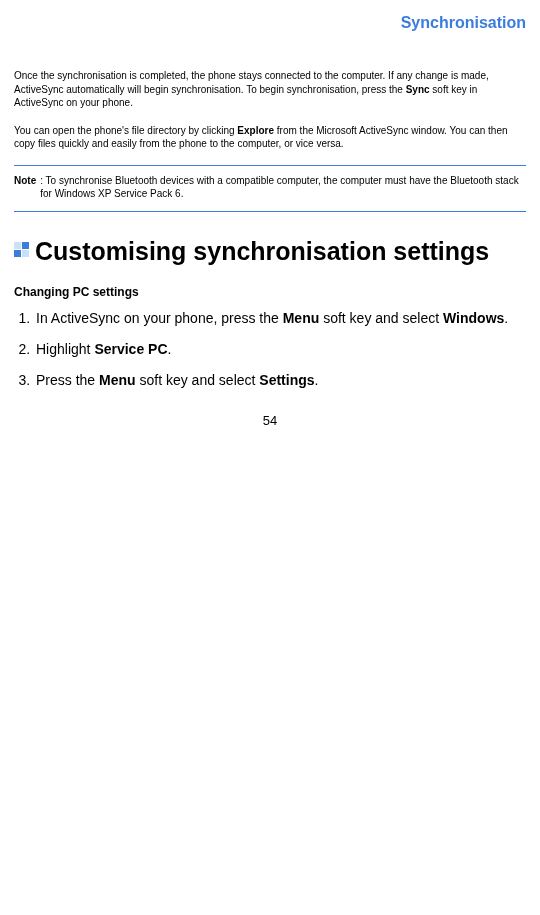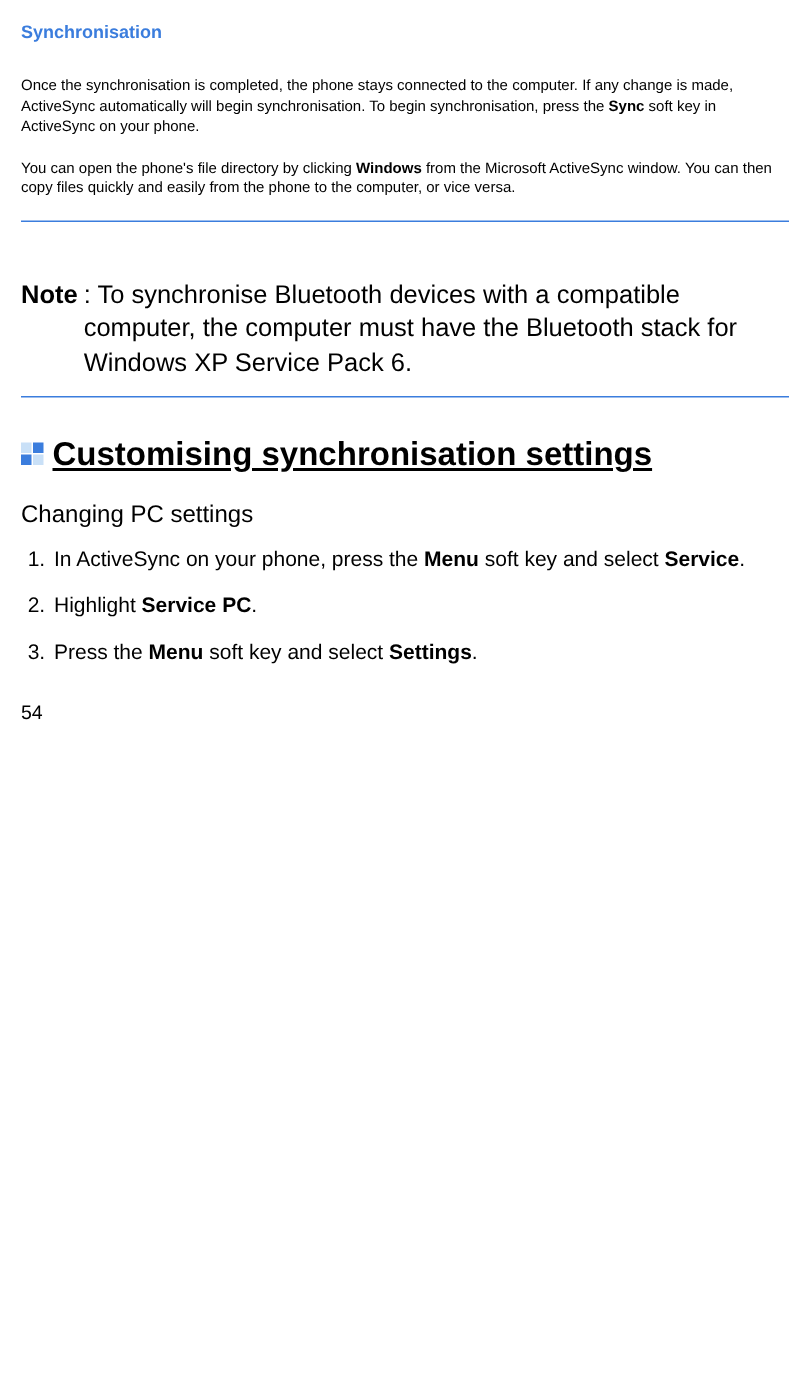--- a/index.html
+++ b/index.html
@@ -1,46 +1,46 @@
 <!DOCTYPE html>
 <html><head>
   <meta charset="utf-8">
   <style>
     body { margin: 0; padding: 0; font-family: Verdana, Arial, sans-serif; background: #fff; color: #000; width: 540px; }
     .page { padding: 14px 14px 12px 14px; box-sizing: border-box; }
-    .header-title { text-align: left; color: #3b7ddd; font-weight: bold; font-size: 12px; margin-bottom: 23px; }
+    .header-title { text-align: right; color: #3b7ddd; font-weight: bold; font-size: 16px; margin-bottom: 37px; }
     .para { font-size: 10px; line-height: 1.35; margin-bottom: 14px; }
     .note-box { border-top: 1px solid #3b7ddd; border-bottom: 1px solid #3b7ddd; padding: 8px 0 10px 0; margin: 6px 0 24px 0; }
-    .note-line { font-size: 17px; line-height: 1.35; display: flex; margin-top: 30px; }
+    .note-line { font-size: 10px; line-height: 1.35; display: flex; }
     .note-label { font-weight: bold; flex: 0 0 auto; }
     .note-text { flex: 1; padding-left: 4px; }
     .h2-block { display: flex; align-items: flex-start; margin-bottom: 16px; }
     .h2-icon { flex: 0 0 auto; margin-right: 6px; margin-top: 6px; display: grid; grid-template-columns: 7px 7px; grid-template-rows: 7px 7px; gap: 1px; }
     .sq { width: 7px; height: 7px; }
     .sq.light { background: #c9e0f7; }
     .sq.dark { background: #3b7ddd; }
-    .h2 { font-size: 22px; font-weight: bold; line-height: 1.25; text-decoration: underline; }
-    .h3 { font-size: 16px; font-weight: normal; margin-top: 18px; margin-bottom: 10px; }
+    .h2 { font-size: 25px; font-weight: bold; line-height: 1.25; }
+    .h3 { font-size: 12px; font-weight: bold; margin-top: 18px; margin-bottom: 10px; }
     ol.steps { list-style: decimal; margin: 0 0 0 20px; padding: 0; }
     ol.steps li { font-size: 14px; line-height: 1.35; margin-bottom: 12px; padding-left: 2px; }
-    .page-number { text-align: left; font-size: 13px; margin-top: 24px; }
+    .page-number { text-align: center; font-size: 13px; margin-top: 24px; }
     .bold-span { font-weight: bold; }
   </style>
 </head>
 <body>
 
   <div class="page">
     <div class="header-title">Synchronisation</div>
 
     <div class="para">
       <span>Once the synchronisation is completed, the phone stays connected to the computer. If any change is made, ActiveSync automatically will begin synchronisation. To begin synchronisation, press the </span><span class="bold-span">Sync</span><span> soft key in ActiveSync on your phone.</span>
     </div>
 
     <div class="para">
-      <span>You can open the phone's file directory by clicking </span><span class="bold-span">Windows</span><span> from the Microsoft ActiveSync window. You can then copy files quickly and easily from the phone to the computer, or vice versa.</span>
+      <span>You can open the phone's file directory by clicking </span><span class="bold-span">Explore</span><span> from the Microsoft ActiveSync window. You can then copy files quickly and easily from the phone to the computer, or vice versa.</span>
     </div>
 
     <div class="note-box">
       <div class="note-line">
         <span class="note-label">Note</span>
         <span class="note-text">: To synchronise Bluetooth devices with a compatible computer, the computer must have the Bluetooth stack for Windows XP Service Pack 6.</span>
       </div>
     </div>
 
     <div class="h2-block">
@@ -51,21 +51,21 @@
         <div class="sq light"></div>
       </div>
       <div class="h2">Customising synchronisation settings</div>
     </div>
 
 
     <div class="h3">Changing PC settings</div>
 
     <ol class="steps">
       <li>
-        <span>In ActiveSync on your phone, press the </span><span class="bold-span">Menu</span><span> soft key and select </span><span class="bold-span">Service</span><span>.</span>
+        <span>In ActiveSync on your phone, press the </span><span class="bold-span">Menu</span><span> soft key and select </span><span class="bold-span">Windows</span><span>.</span>
       </li>
       <li>
         <span>Highlight </span><span class="bold-span">Service PC</span><span>.</span>
       </li>
       <li>
         <span>Press the </span><span class="bold-span">Menu</span><span> soft key and select </span><span class="bold-span">Settings</span><span>.</span>
       </li>
     </ol>
 
     <div class="page-number">54</div>

